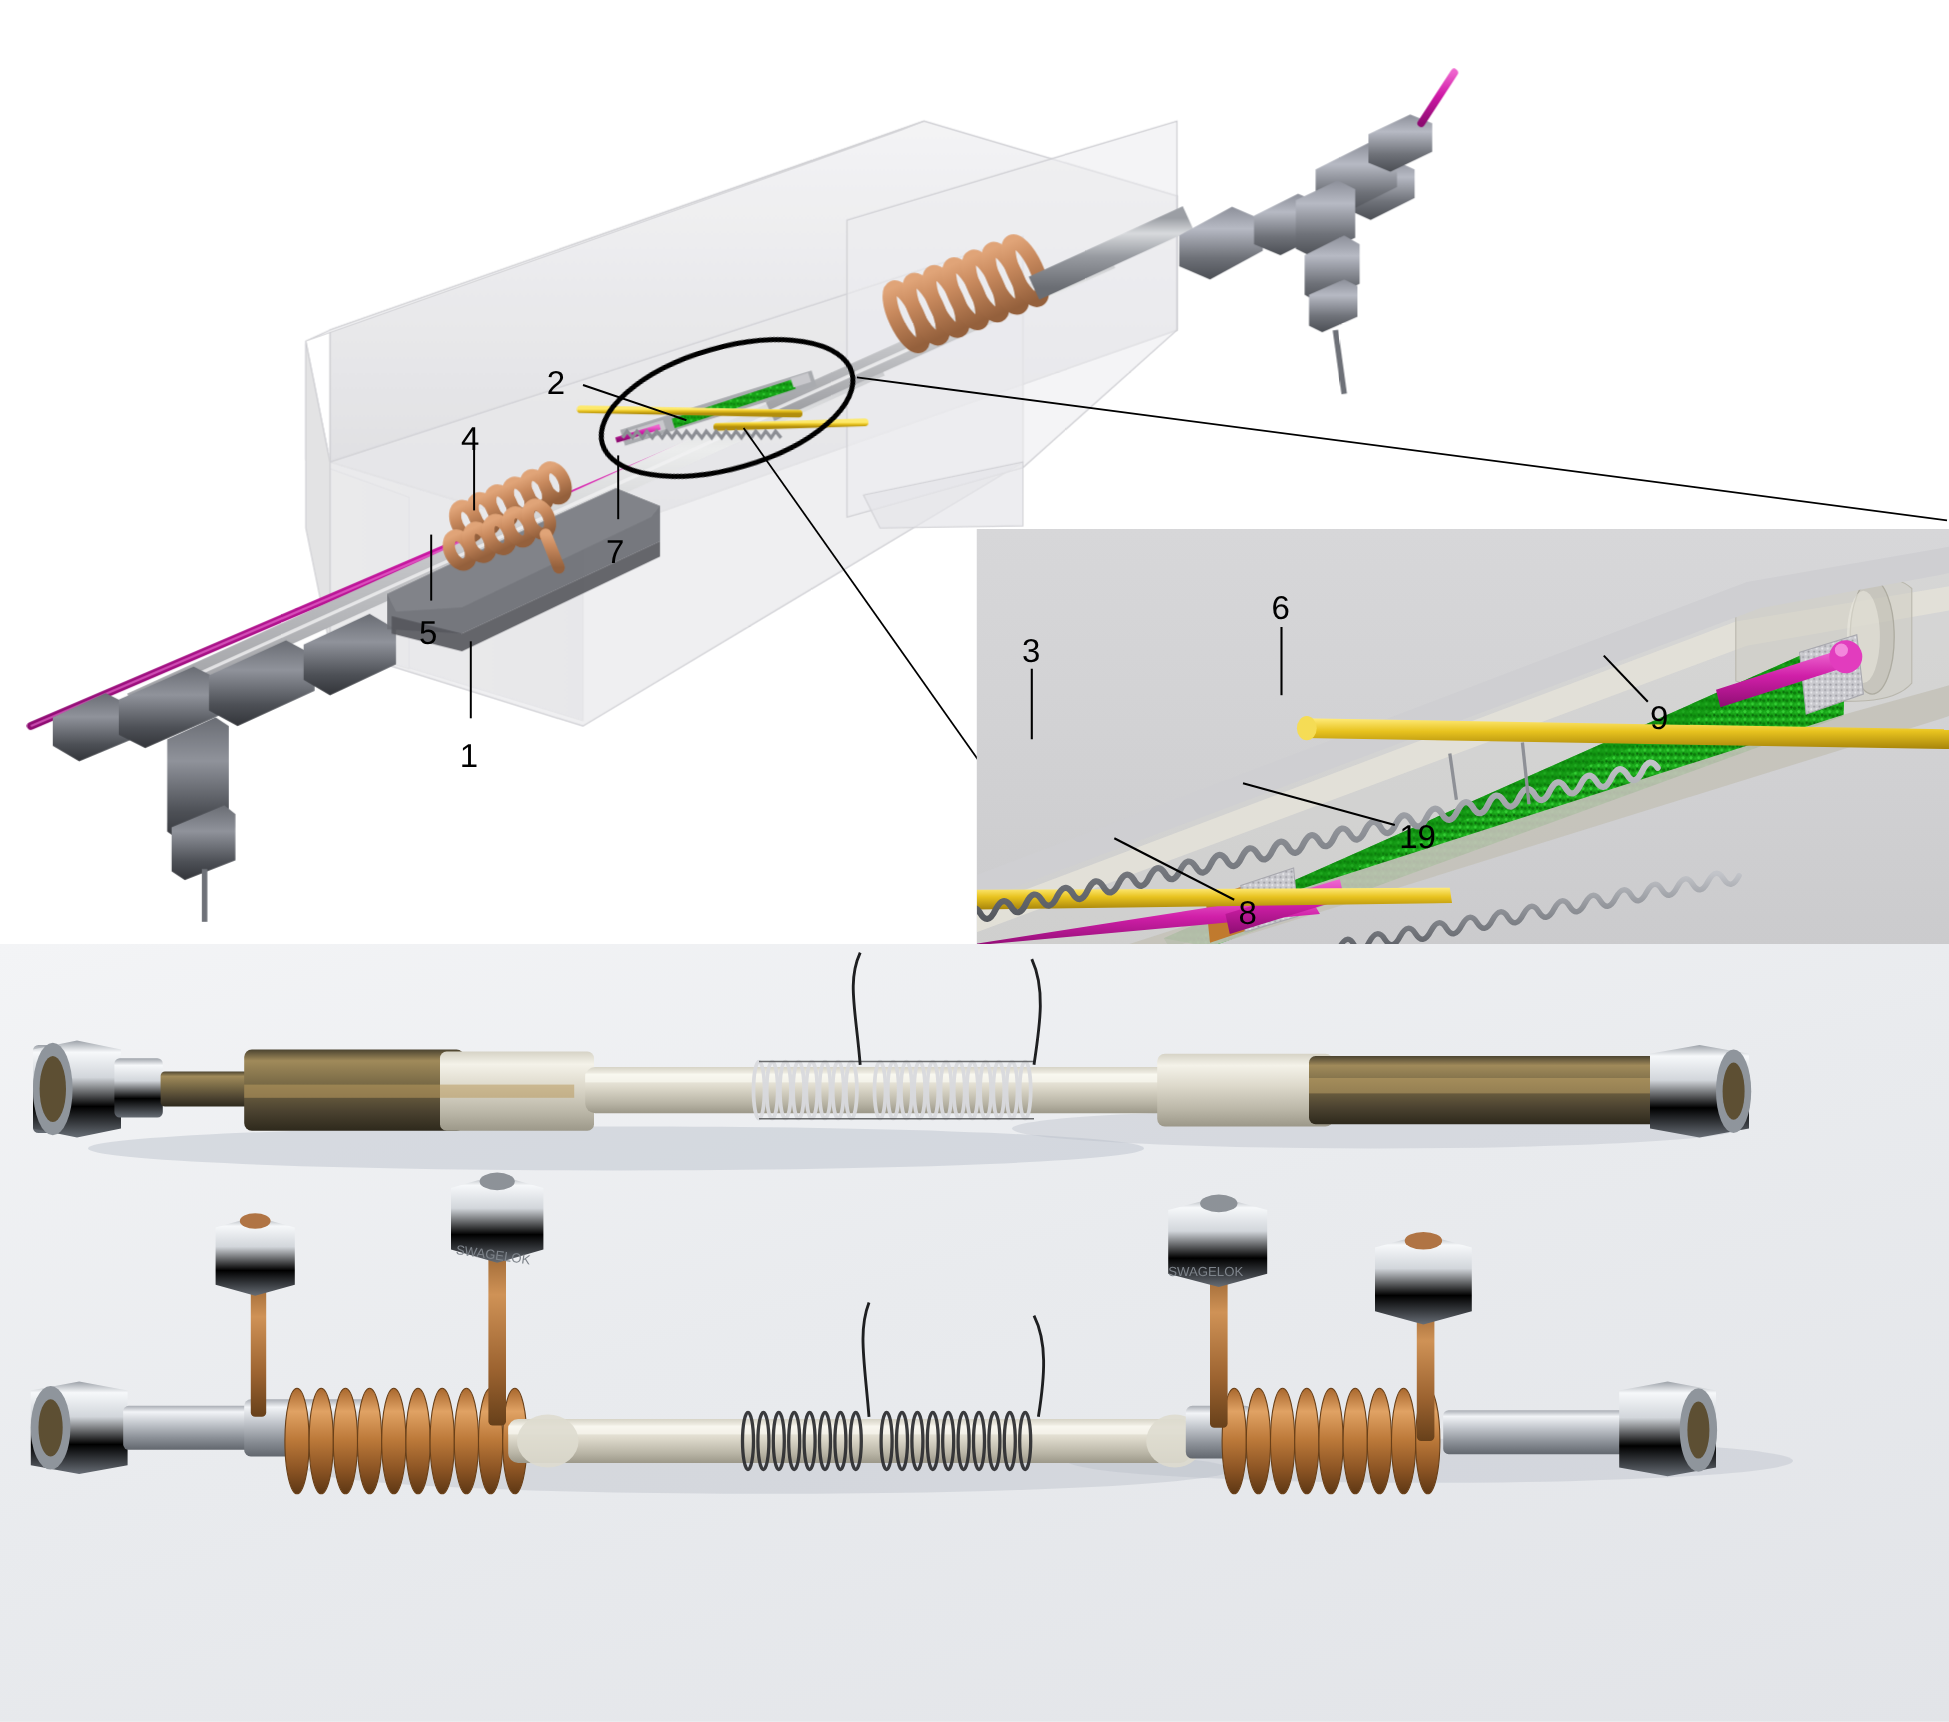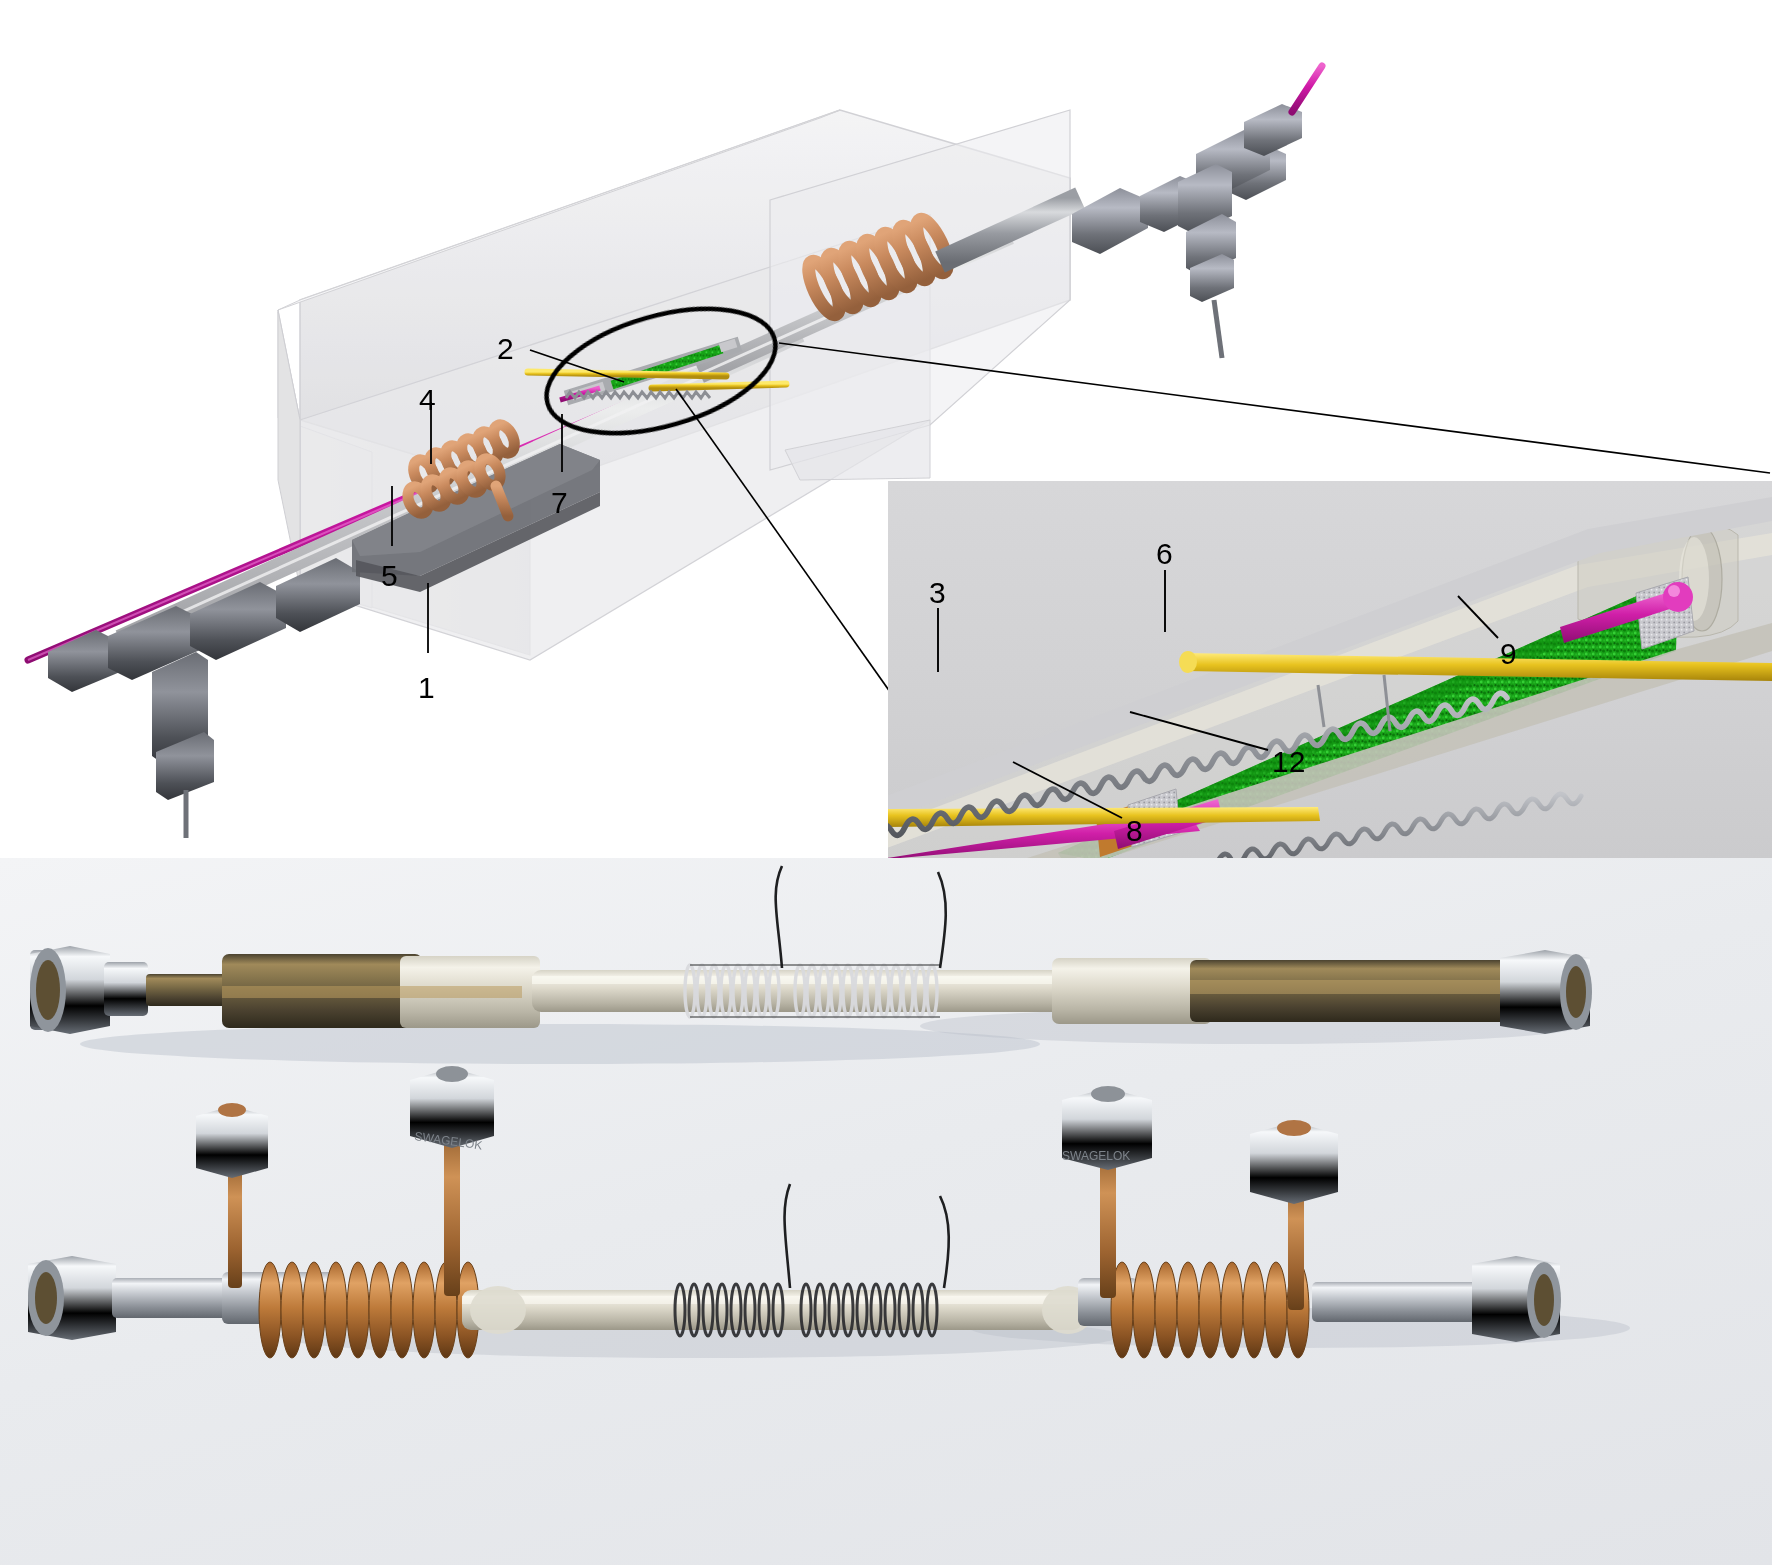--- a/index.html
+++ b/index.html
@@ -343,21 +343,21 @@
         <line x1="234" y1="337" x2="125" y2="281"></line>
         <line x1="610" y1="157" x2="570" y2="115"></line>
         <line x1="380" y1="269" x2="242" y2="231"></line>
       </g>
     </svg>
 
     <div class="lbl" style="left:41px;top:97px;">3</div>
     <div class="lbl" style="left:268px;top:58px;">6</div>
     <div class="lbl" style="left:238px;top:335px;">8</div>
     <div class="lbl" style="left:612px;top:158px;">9</div>
-    <div class="lbl" style="left:384px;top:266px;">12</div>
+    <div class="lbl" style="left:384px;top:266px;">19</div>
   </div>
 
   <div id="panelB">
     <div class="photo-bg"></div>
 
     <svg width="1772" height="707" style="position:absolute;left:0;top:0;">
       <defs>
         <linearGradient id="pGlass" x1="0" y1="0" x2="0" y2="1">
           <stop offset="0%" stop-color="#d6d3c6"></stop>
           <stop offset="16%" stop-color="#f4f2e9"></stop>

